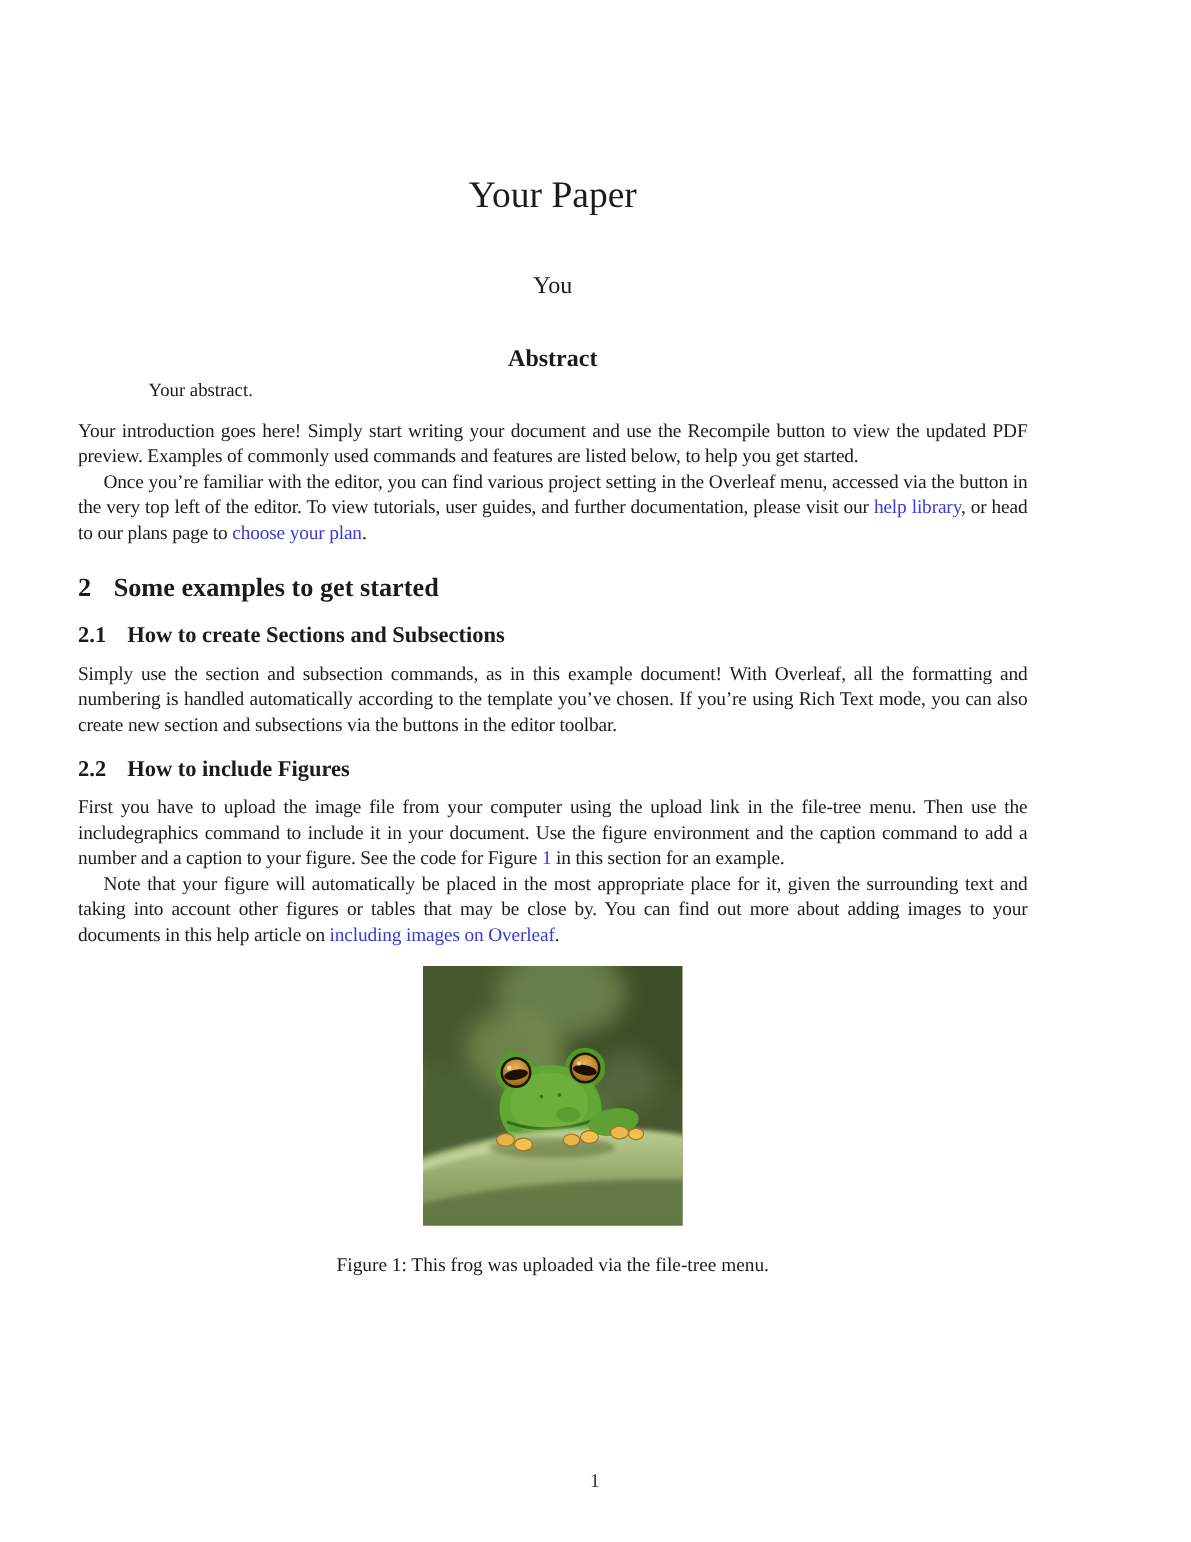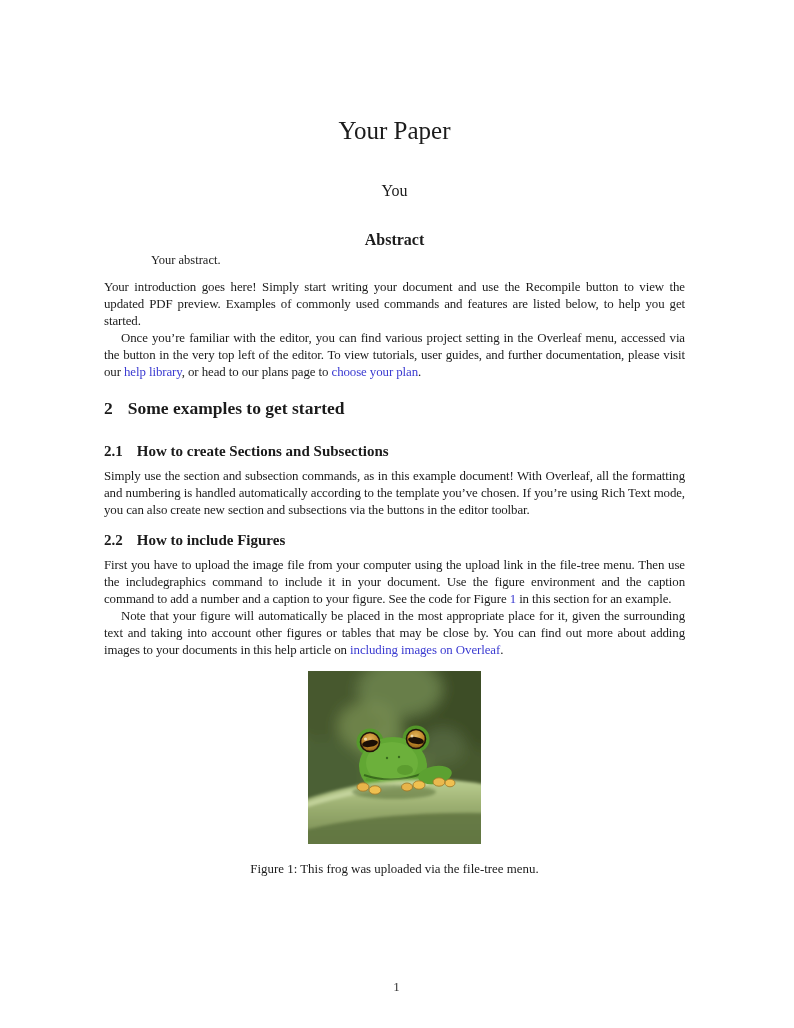--- a/index.html
+++ b/index.html
@@ -2,32 +2,32 @@
 <html><head>
 <meta charset="utf-8">
 <style>
   * { margin:0; padding:0; box-sizing:border-box; }
   html,body { width:794px; height:1028px; background:#ffffff; overflow:hidden; }
   body {
     font-family:"Liberation Serif","DejaVu Serif",serif;
     color:#1b1b1b;
     position:relative;
   }
-  .sheet { padding:116px 109px 0 104px; }
+  .sheet { padding:116px 109px 0 52px; }
   .titleblock { text-align:center; }
   .doc-title { font-size:25px; font-weight:400; line-height:1.16; }
   .doc-author { font-size:16px; margin-top:36px; line-height:1.2; }
   .doc-date { font-size:16px; margin-top:12px; line-height:1.2; }
   .abstract-head { font-size:16px; font-weight:bold; text-align:center; margin-top:30px; line-height:1.2; }
   .abstract-body { font-size:12.5px; margin:3px 30px 0 30px; text-indent:17px; line-height:16px; }
   h2.section { font-size:17.5px; font-weight:bold; line-height:1.2; }
   h3.subsection { font-size:15px; font-weight:bold; line-height:1.2; }
   .sec1 { margin-top:22px; }
   .sec2 { margin-top:17px; }
-  .sub21 { margin-top:23px; }
+  .sub21 { margin-top:13px; }
   .sub22 { margin-top:12px; }
   .secnum { display:inline-block; }
   h2 .secnum { margin-right:15px; }
   h3 .secnum { margin-right:14px; }
   p.body {
     font-size:12.9px; line-height:17px;
     text-align:justify; text-justify:inter-word;
     letter-spacing:-0.1px;
     margin-top:11px;
   }

